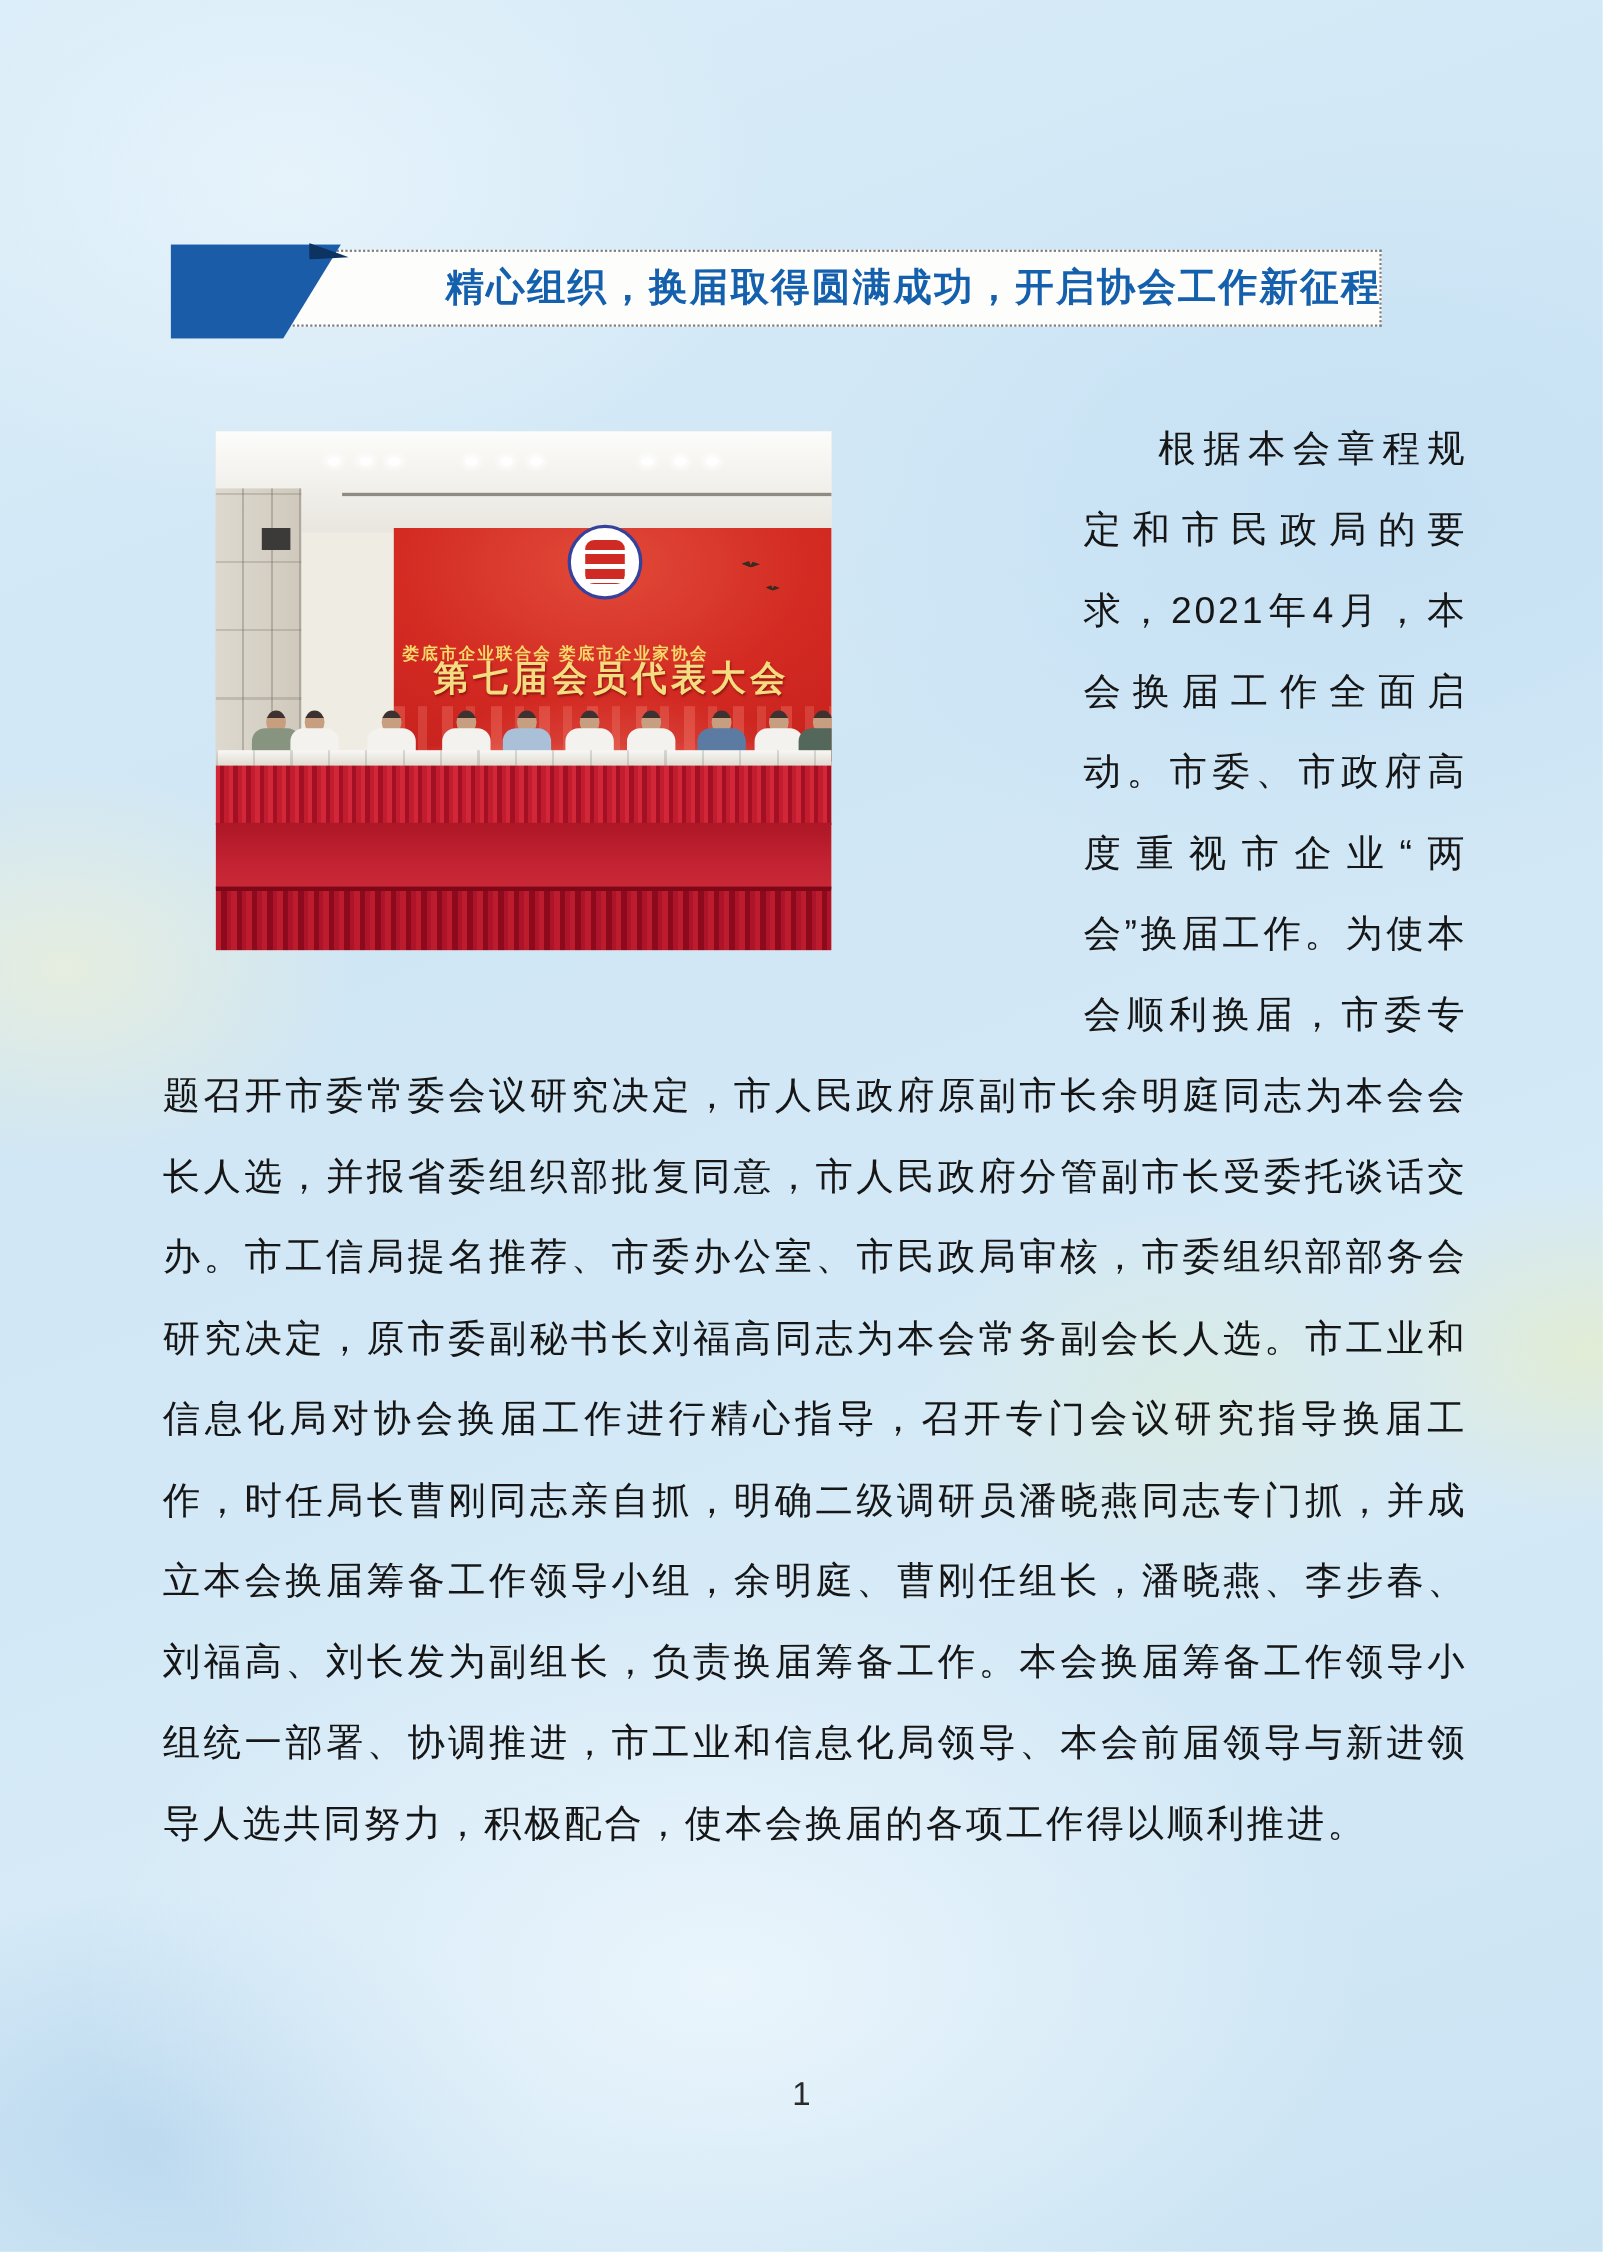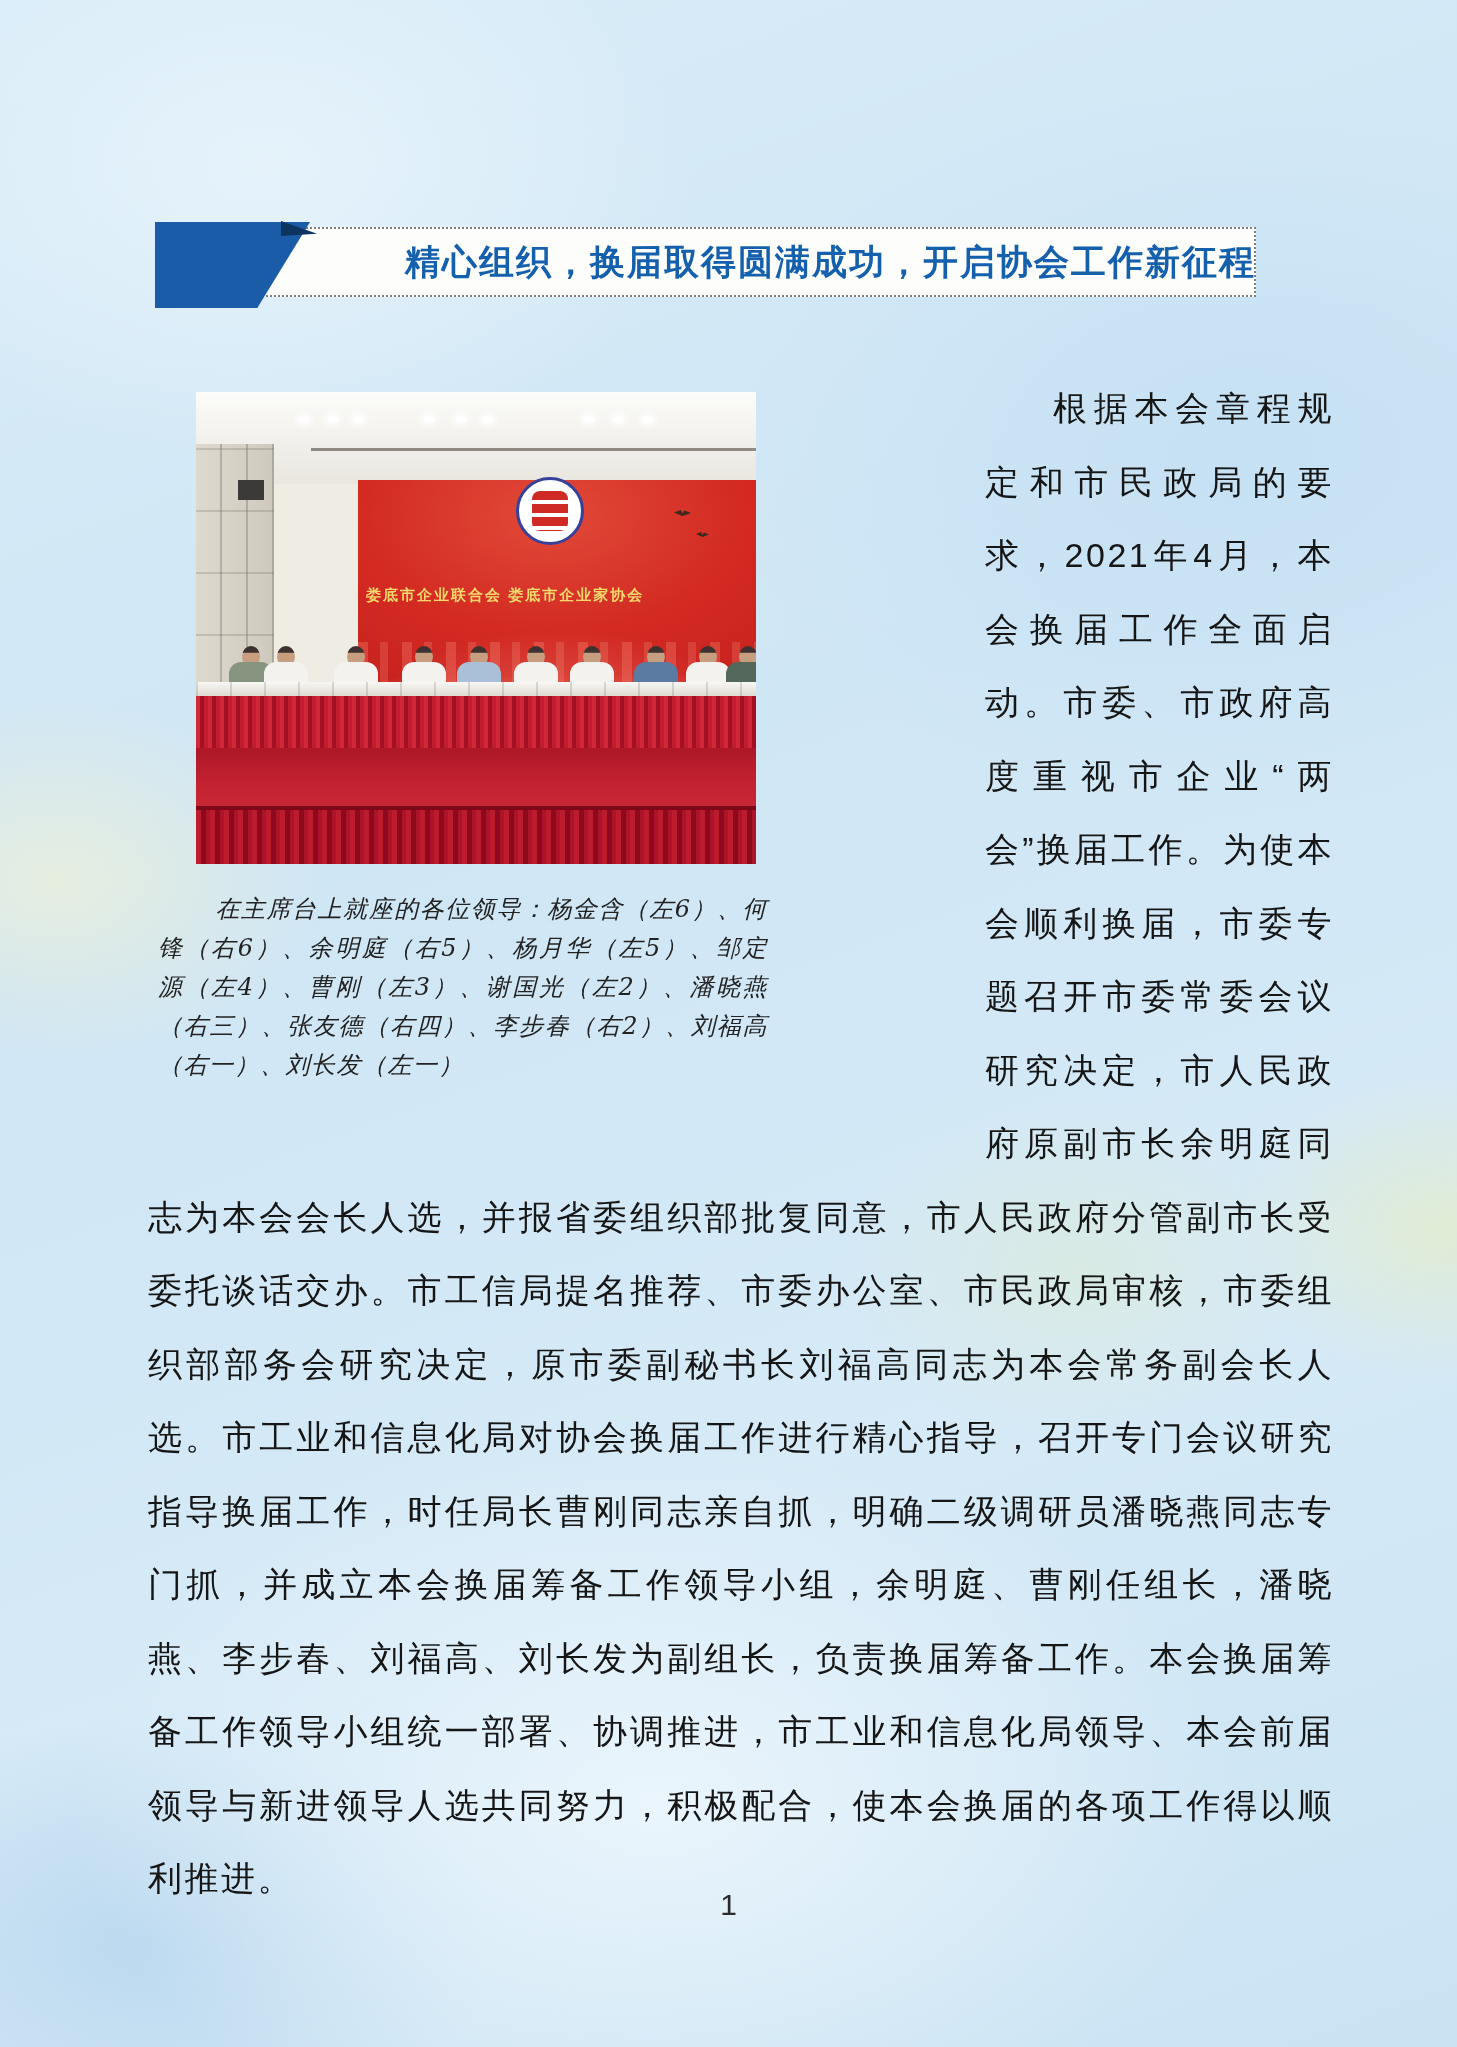--- a/index.html
+++ b/index.html
@@ -113,34 +113,34 @@
           <span class="ph light l9"></span>
           <span class="ph wall"></span>
           <span class="ph wallscreen"></span>
           <span class="ph screen"></span>
           <span class="ph skyline"></span>
           <span class="ph wave"></span>
           <span class="ph logo">
             <span class="logo-mark"></span>
           </span>
           <span class="ph banner-small">娄底市企业联合会    娄底市企业家协会</span>
+          <span class="ph banner-big">第七届会员代表大会</span>
           <span class="ph bird b1"></span>
           <span class="ph bird b2"></span>
           <span class="ph person p1"></span>
           <span class="ph person p2"></span>
           <span class="ph person p3"></span>
           <span class="ph person p4"></span>
           <span class="ph person p5"></span>
           <span class="ph person p6"></span>
           <span class="ph person p7"></span>
           <span class="ph person p8"></span>
           <span class="ph person p9"></span>
           <span class="ph person p10"></span>
           <span class="ph tstrip"></span>
           <span class="ph skirt"></span>
           <span class="ph carpet"></span>
           <span class="ph fskirt"></span>
         </span>
-        <span class="caption">在主席台上就座的各位领导：杨金含（左6）、何锋（右6）、余明庭（右5）、杨月华（左5）、邹定源（左4）、曹刚（左3）、谢国光（左2）、潘晓燕（右三）、张友德（右四）、李步春（右2）、刘福高（右一）、刘长发（左一）</span>
       </span><span>根据本会章程规定和市民政局的要求，2021年4月，本会换届工作全面启动。市委、市政府高度重视市企业“两会”换届工作。为使本会顺利换届，市委专题召开市委常委会议研究决定，市人民政府原副市长余明庭同志为本会会长人选，并报省委组织部批复同意，市人民政府分管副市长受委托谈话交办。市工信局提名推荐、市委办公室、市民政局审核，市委组织部部务会研究决定，原市委副秘书长刘福高同志为本会常务副会长人选。市工业和信息化局对协会换届工作进行精心指导，召开专门会议研究指导换届工作，时任局长曹刚同志亲自抓，明确二级调研员潘晓燕同志专门抓，并成立本会换届筹备工作领导小组，余明庭、曹刚任组长，潘晓燕、李步春、刘福高、刘长发为副组长，负责换届筹备工作。本会换届筹备工作领导小组统一部署、协调推进，市工业和信息化局领导、本会前届领导与新进领导人选共同努力，积极配合，使本会换届的各项工作得以顺利推进。</span></p>
 </div>
 
 <div class="page-num">1</div>
 
 </body></html>

